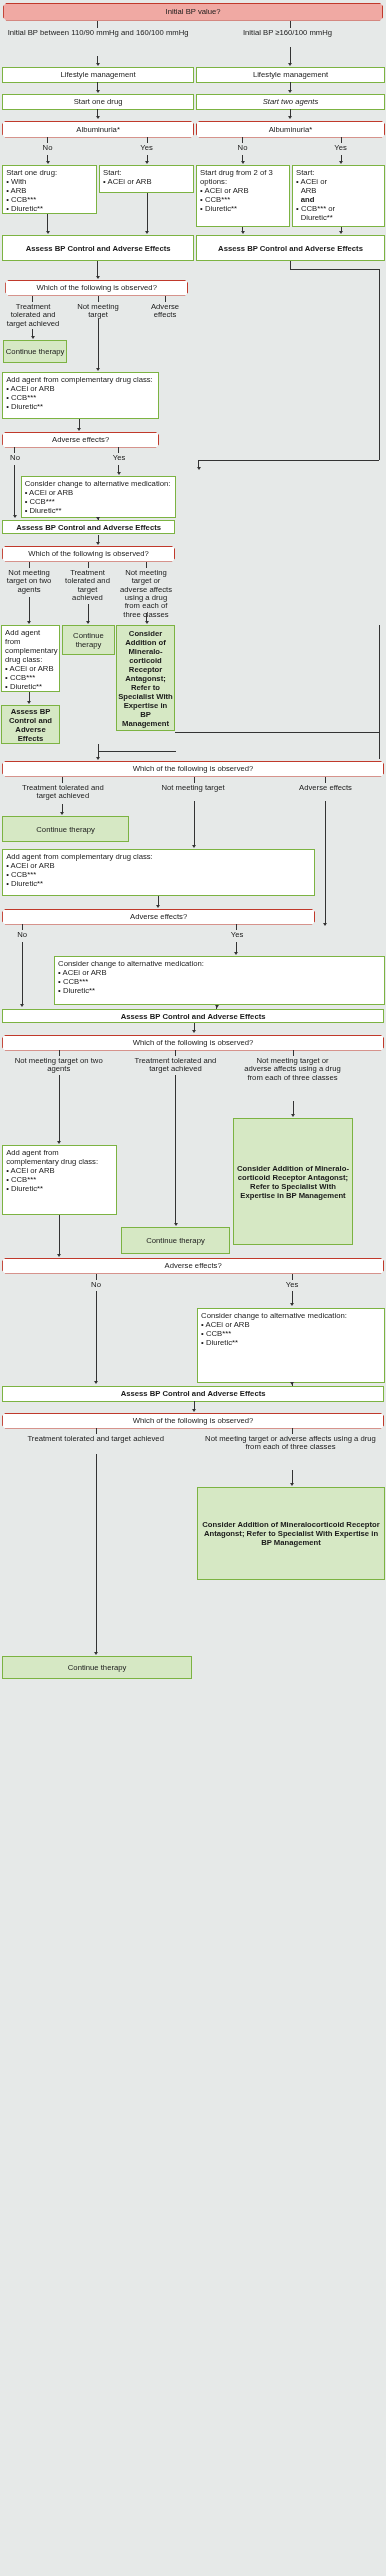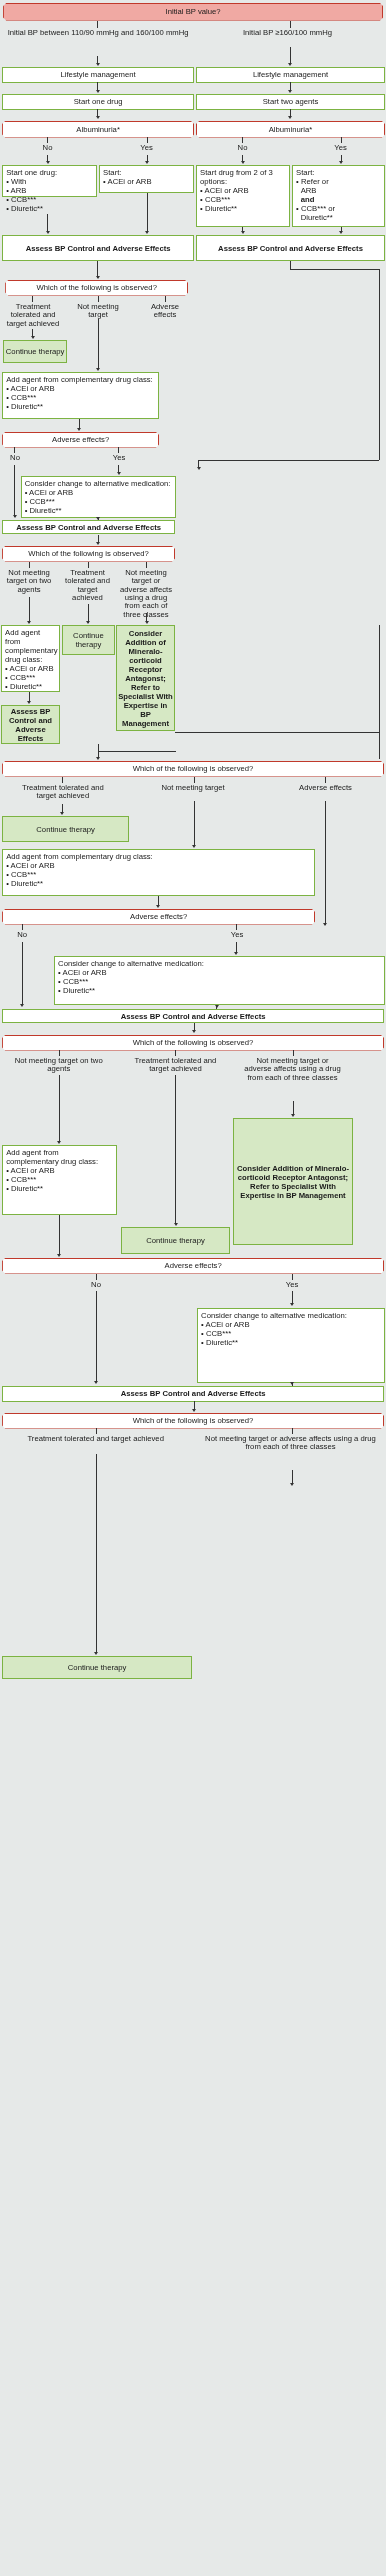--- a/index.html
+++ b/index.html
@@ -97,21 +97,21 @@
   </div>
 
   <div class="vline" style="left:97px; top:82px; height:8.2px;"></div>
   <div class="arrow" style="left:96px; top:90px;"></div>
   <div class="vline" style="left:290px; top:82px; height:8.2px;"></div>
   <div class="arrow" style="left:288px; top:90px;"></div>
 
   <div class="node proc" style="left:2.1px; top:94px; width:192px; height:15.5px;">
     <span>Start one drug</span>
   </div>
-  <div class="node proc" style="left:196px; top:94px; width:189px; height:15.5px;">
+  <div class="node proc" style="left:196px; top:94px; width:189px; height:15.5px;font-style:italic;">
     <span>Start two agents</span>
   </div>
 
   <div class="vline" style="left:97px; top:109px; height:8.2px;"></div>
   <div class="arrow" style="left:96px; top:116px;"></div>
   <div class="vline" style="left:290px; top:109px; height:8.2px;"></div>
   <div class="arrow" style="left:288px; top:116px;"></div>
 
   <div class="node decision" style="left:2.1px; top:121px; width:192px; height:16.5px;">
     <span>Albuminuria*</span>
@@ -132,21 +132,21 @@
 
   <div class="vline" style="left:47px;  top:155px; height:7.2px;"></div>
   <div class="arrow" style="left:46px;  top:161px;"></div>
   <div class="vline" style="left:147px; top:155px; height:7.2px;"></div>
   <div class="arrow" style="left:145px; top:161px;"></div>
   <div class="vline" style="left:242px; top:155px; height:7.2px;"></div>
   <div class="arrow" style="left:241px; top:161px;"></div>
   <div class="vline" style="left:341px; top:155px; height:7.2px;"></div>
   <div class="arrow" style="left:339px; top:161px;"></div>
 
-  <div class="node proc left top padl" style="left:2.1px; top:165px; width:95px; height:32px; flex-direction:column;">
+  <div class="node proc left top padl" style="left:2.1px; top:165px; width:95px; height:49px; flex-direction:column;">
     <span>Start one drug:</span>
     <ul class="blist">
       <li>With</li>
       <li>ARB</li>
       <li>CCB***</li>
       <li>Diuretic**</li>
     </ul>
   </div>
 
   <div class="node proc left top padl" style="left:99px; top:165px; width:95px; height:28px; flex-direction:column;">
@@ -161,21 +161,21 @@
     <ul class="blist">
       <li>ACEi or ARB</li>
       <li>CCB***</li>
       <li>Diuretic**</li>
     </ul>
   </div>
 
   <div class="node proc left top padl" style="left:292px; top:165px; width:93px; height:62px; flex-direction:column;">
     <span>Start:</span>
     <ul class="blist">
-      <li>Refer or</li>
+      <li>ACEi or</li>
       <li class="nob indent">ARB</li>
       <li class="nob indent bold">and</li>
       <li>CCB*** or</li>
       <li class="nob indent">Diuretic**</li>
     </ul>
   </div>
 
   <div class="vline" style="left:47px;  top:214px; height:18px;"></div>
   <div class="arrow" style="left:46px;  top:231px;"></div>
   <div class="vline" style="left:147px; top:193px; height:39px;"></div>
@@ -468,19 +468,22 @@
 
   <div class="lbl" style="left:7.2px; top:1435px; width:177px;">Treatment tolerated and target achieved</div>
   <div class="lbl" style="left:202px; top:1435px; width:177px;">Not meeting target or adverse affects using a drug from each of three classes</div>
 
   <div class="vline" style="left:96px; top:1454px; height:199px;"></div>
   <div class="arrow" style="left:94px; top:1652px;"></div>
 
   <div class="vline" style="left:292px; top:1470px; height:13.4px;"></div>
   <div class="arrow" style="left:290px; top:1483px;"></div>
 
+  <div class="node proc green bold" style="left:197px; top:1487px; width:188px; height:93px; padding:2.1px;">
+    <span>Consider Addition of Mineralocorticoid Receptor Antagonst; Refer to Specialist With Expertise in BP Management</span>
+  </div>
 
   <div class="node proc green" style="left:2.1px; top:1656px; width:190px; height:23px;">
     <span>Continue therapy</span>
   </div>
 
 </div>
 
 
 </body></html>

